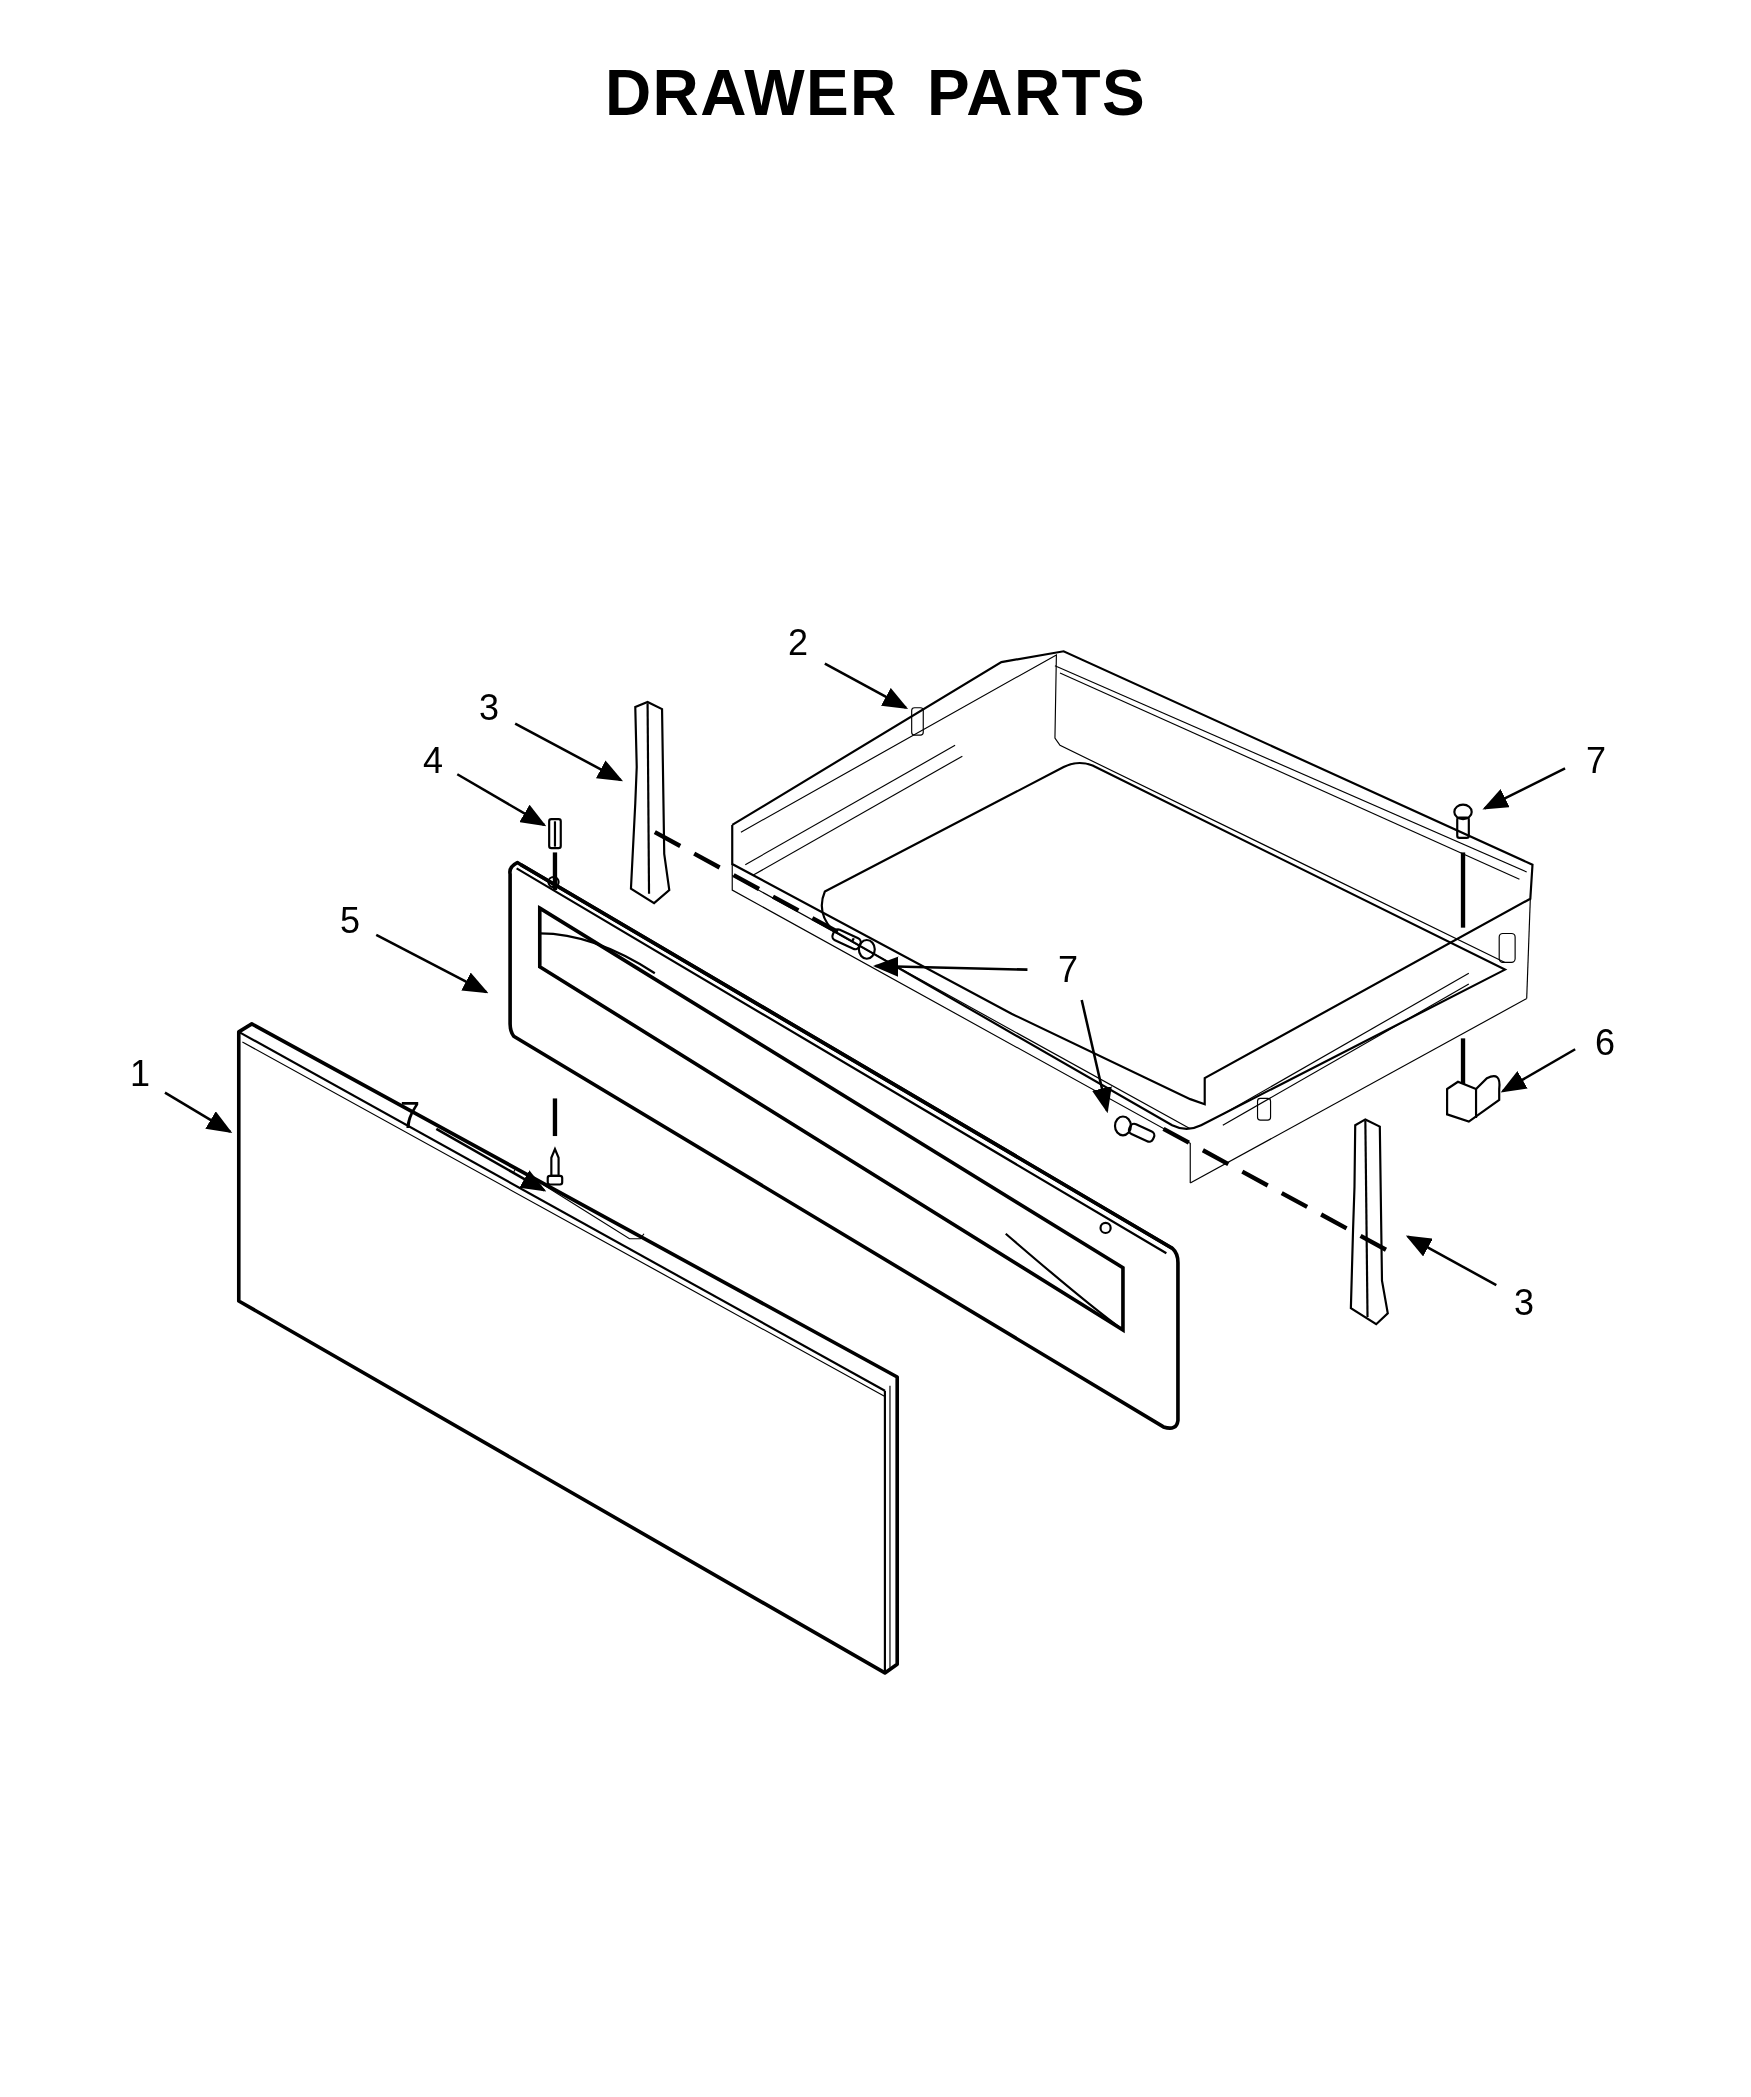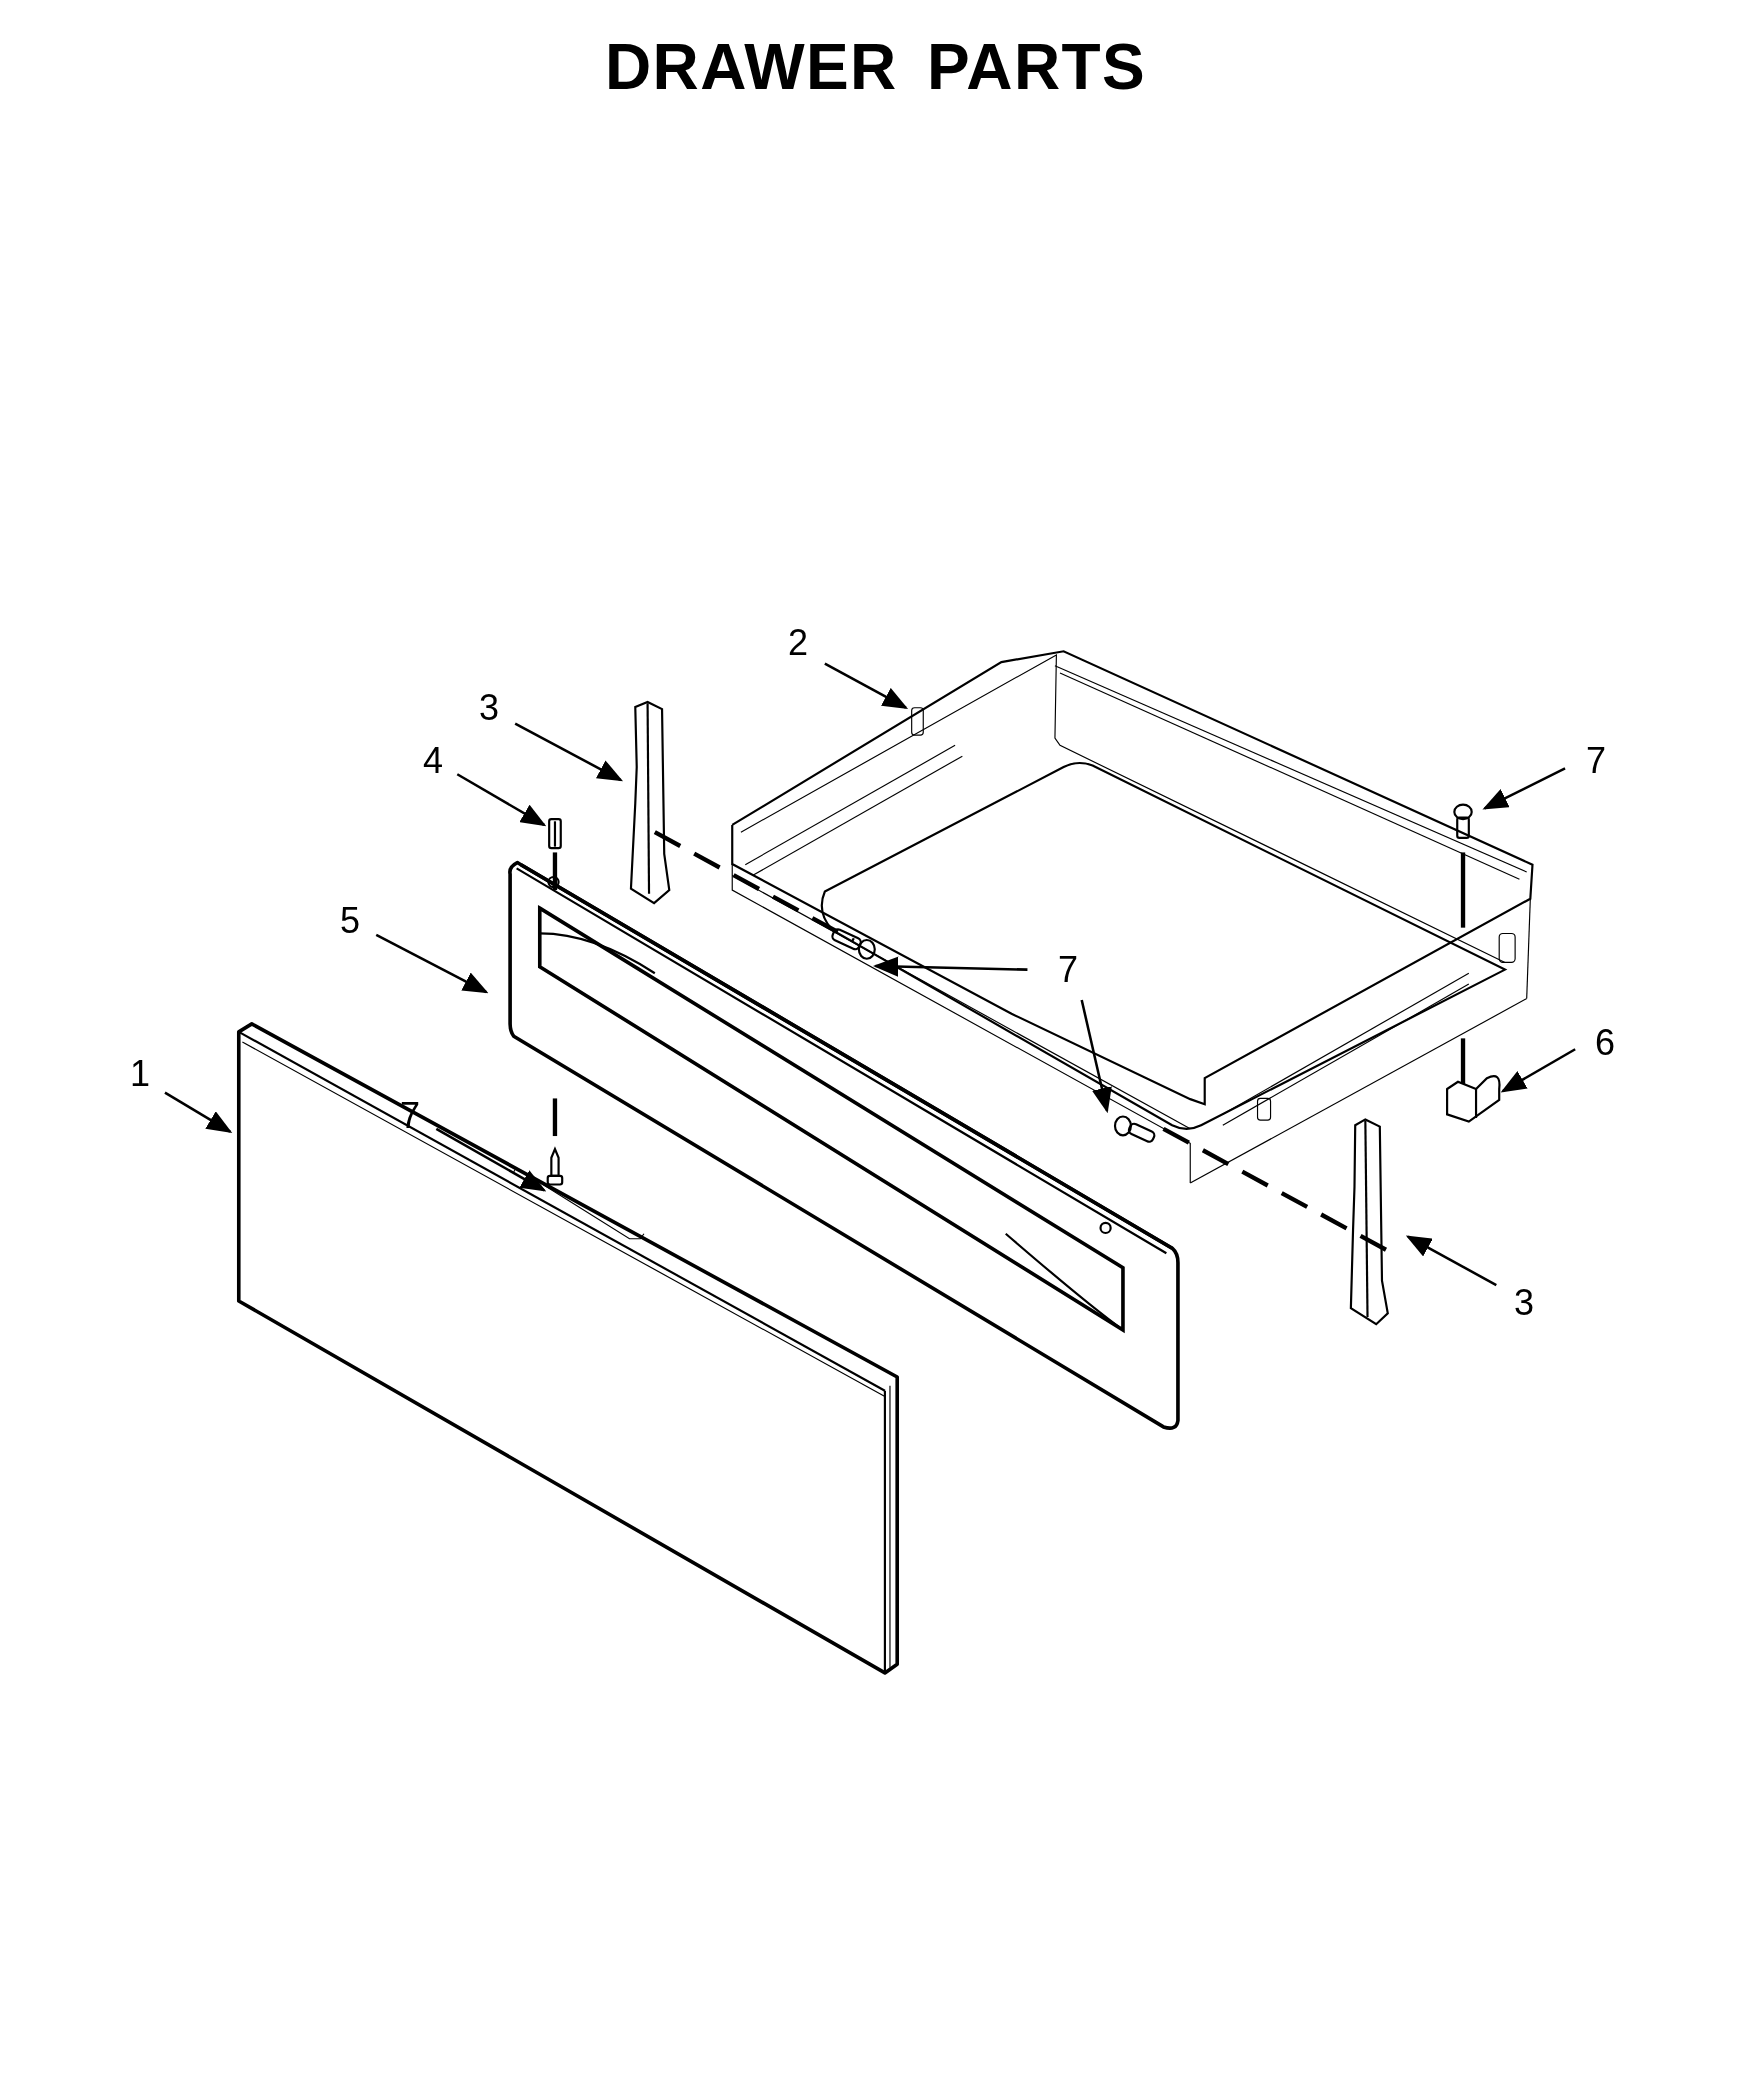--- a/index.html
+++ b/index.html
@@ -1,18 +1,18 @@
 <!DOCTYPE html>
 <html style="font-size:11.6px"><head>
 <meta charset="utf-8">
 <style>
   html, body { margin: 0; padding: 0; background: #ffffff; }
   body { width: 1751px; height: 2097px; position: relative; overflow: hidden; }
   .title {
-    position: absolute; left: 0; top: 30px; width: 1751px; text-align: center;
+    position: absolute; left: 0; top: 56px; width: 1751px; text-align: center;
     font-family: "Liberation Sans", sans-serif; font-weight: bold; font-size: 64px;
     letter-spacing: 1.4px; color: #000; word-spacing: 10px;
   }
   svg.diagram { position: absolute; left: 0; top: 0; width: 1751px; height: 2097px; }
   .callout {
     position: absolute; font-family: "Liberation Sans", sans-serif; font-size: 36px;
     color: #000; line-height: 1; transform: translate(-50%, -50%);
   }
   .thin { stroke: #000; stroke-width: 1.6; fill: none; }
   .med { stroke: #000; stroke-width: 3; fill: none; }

